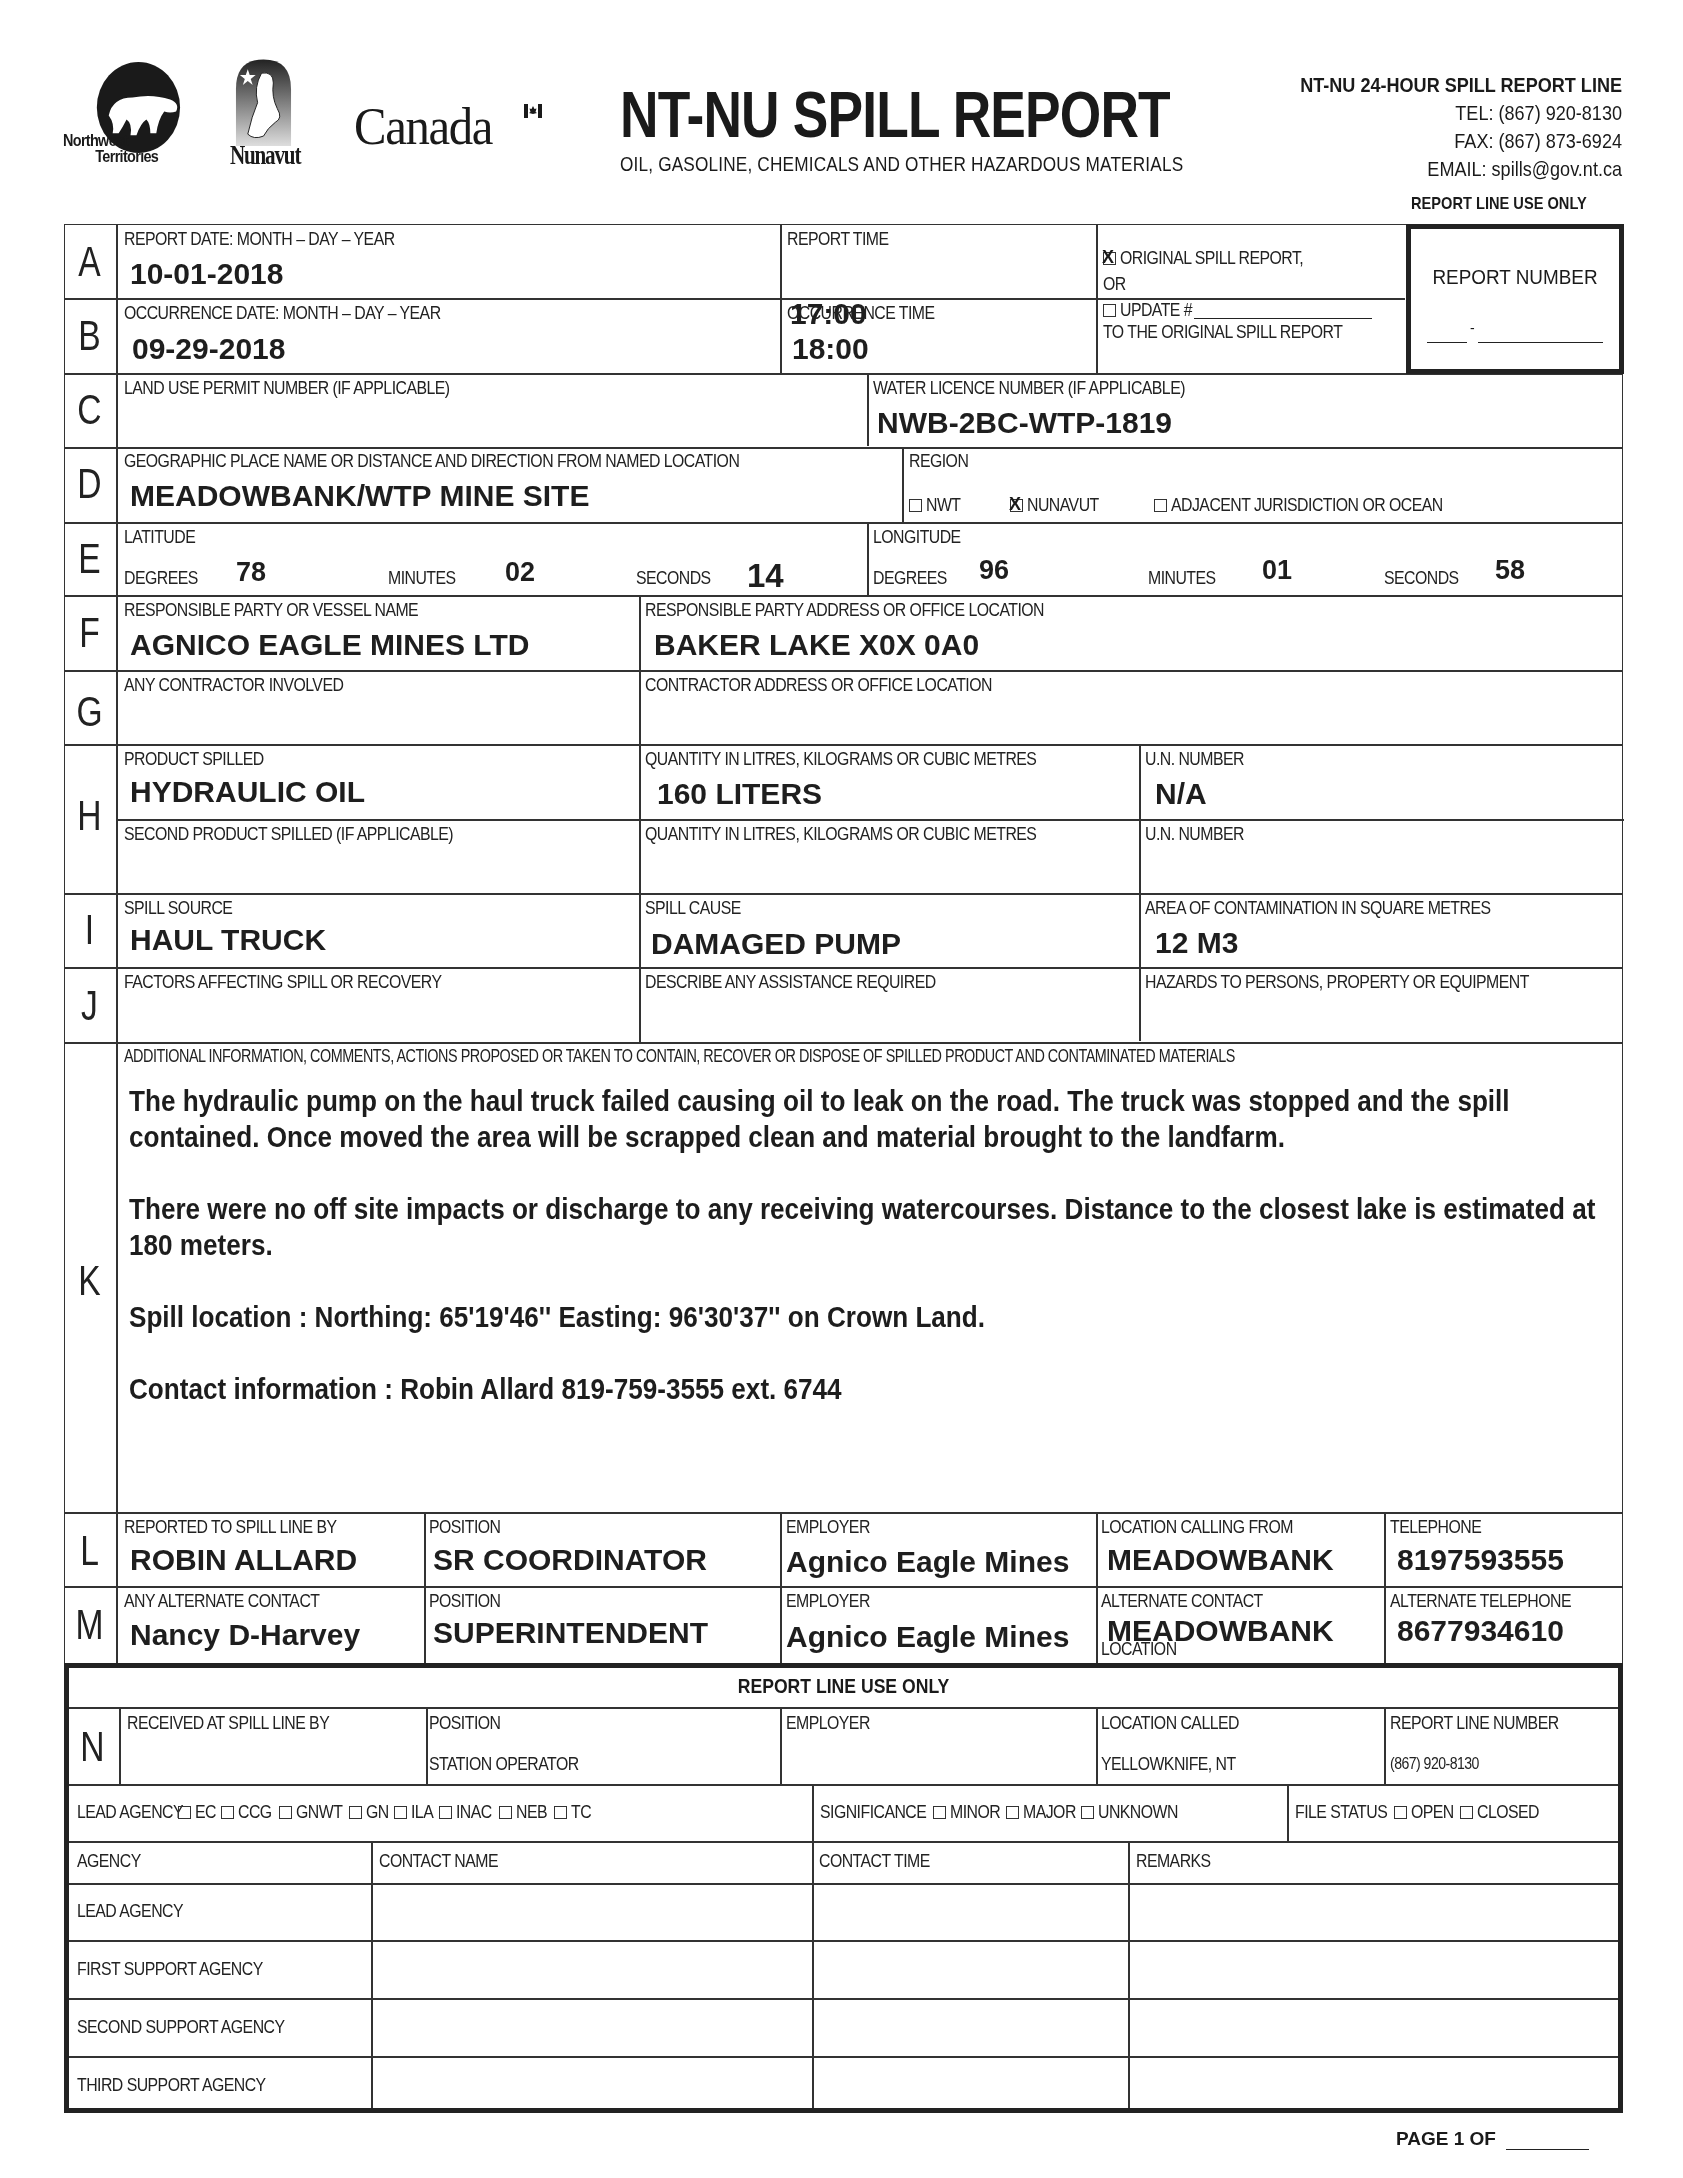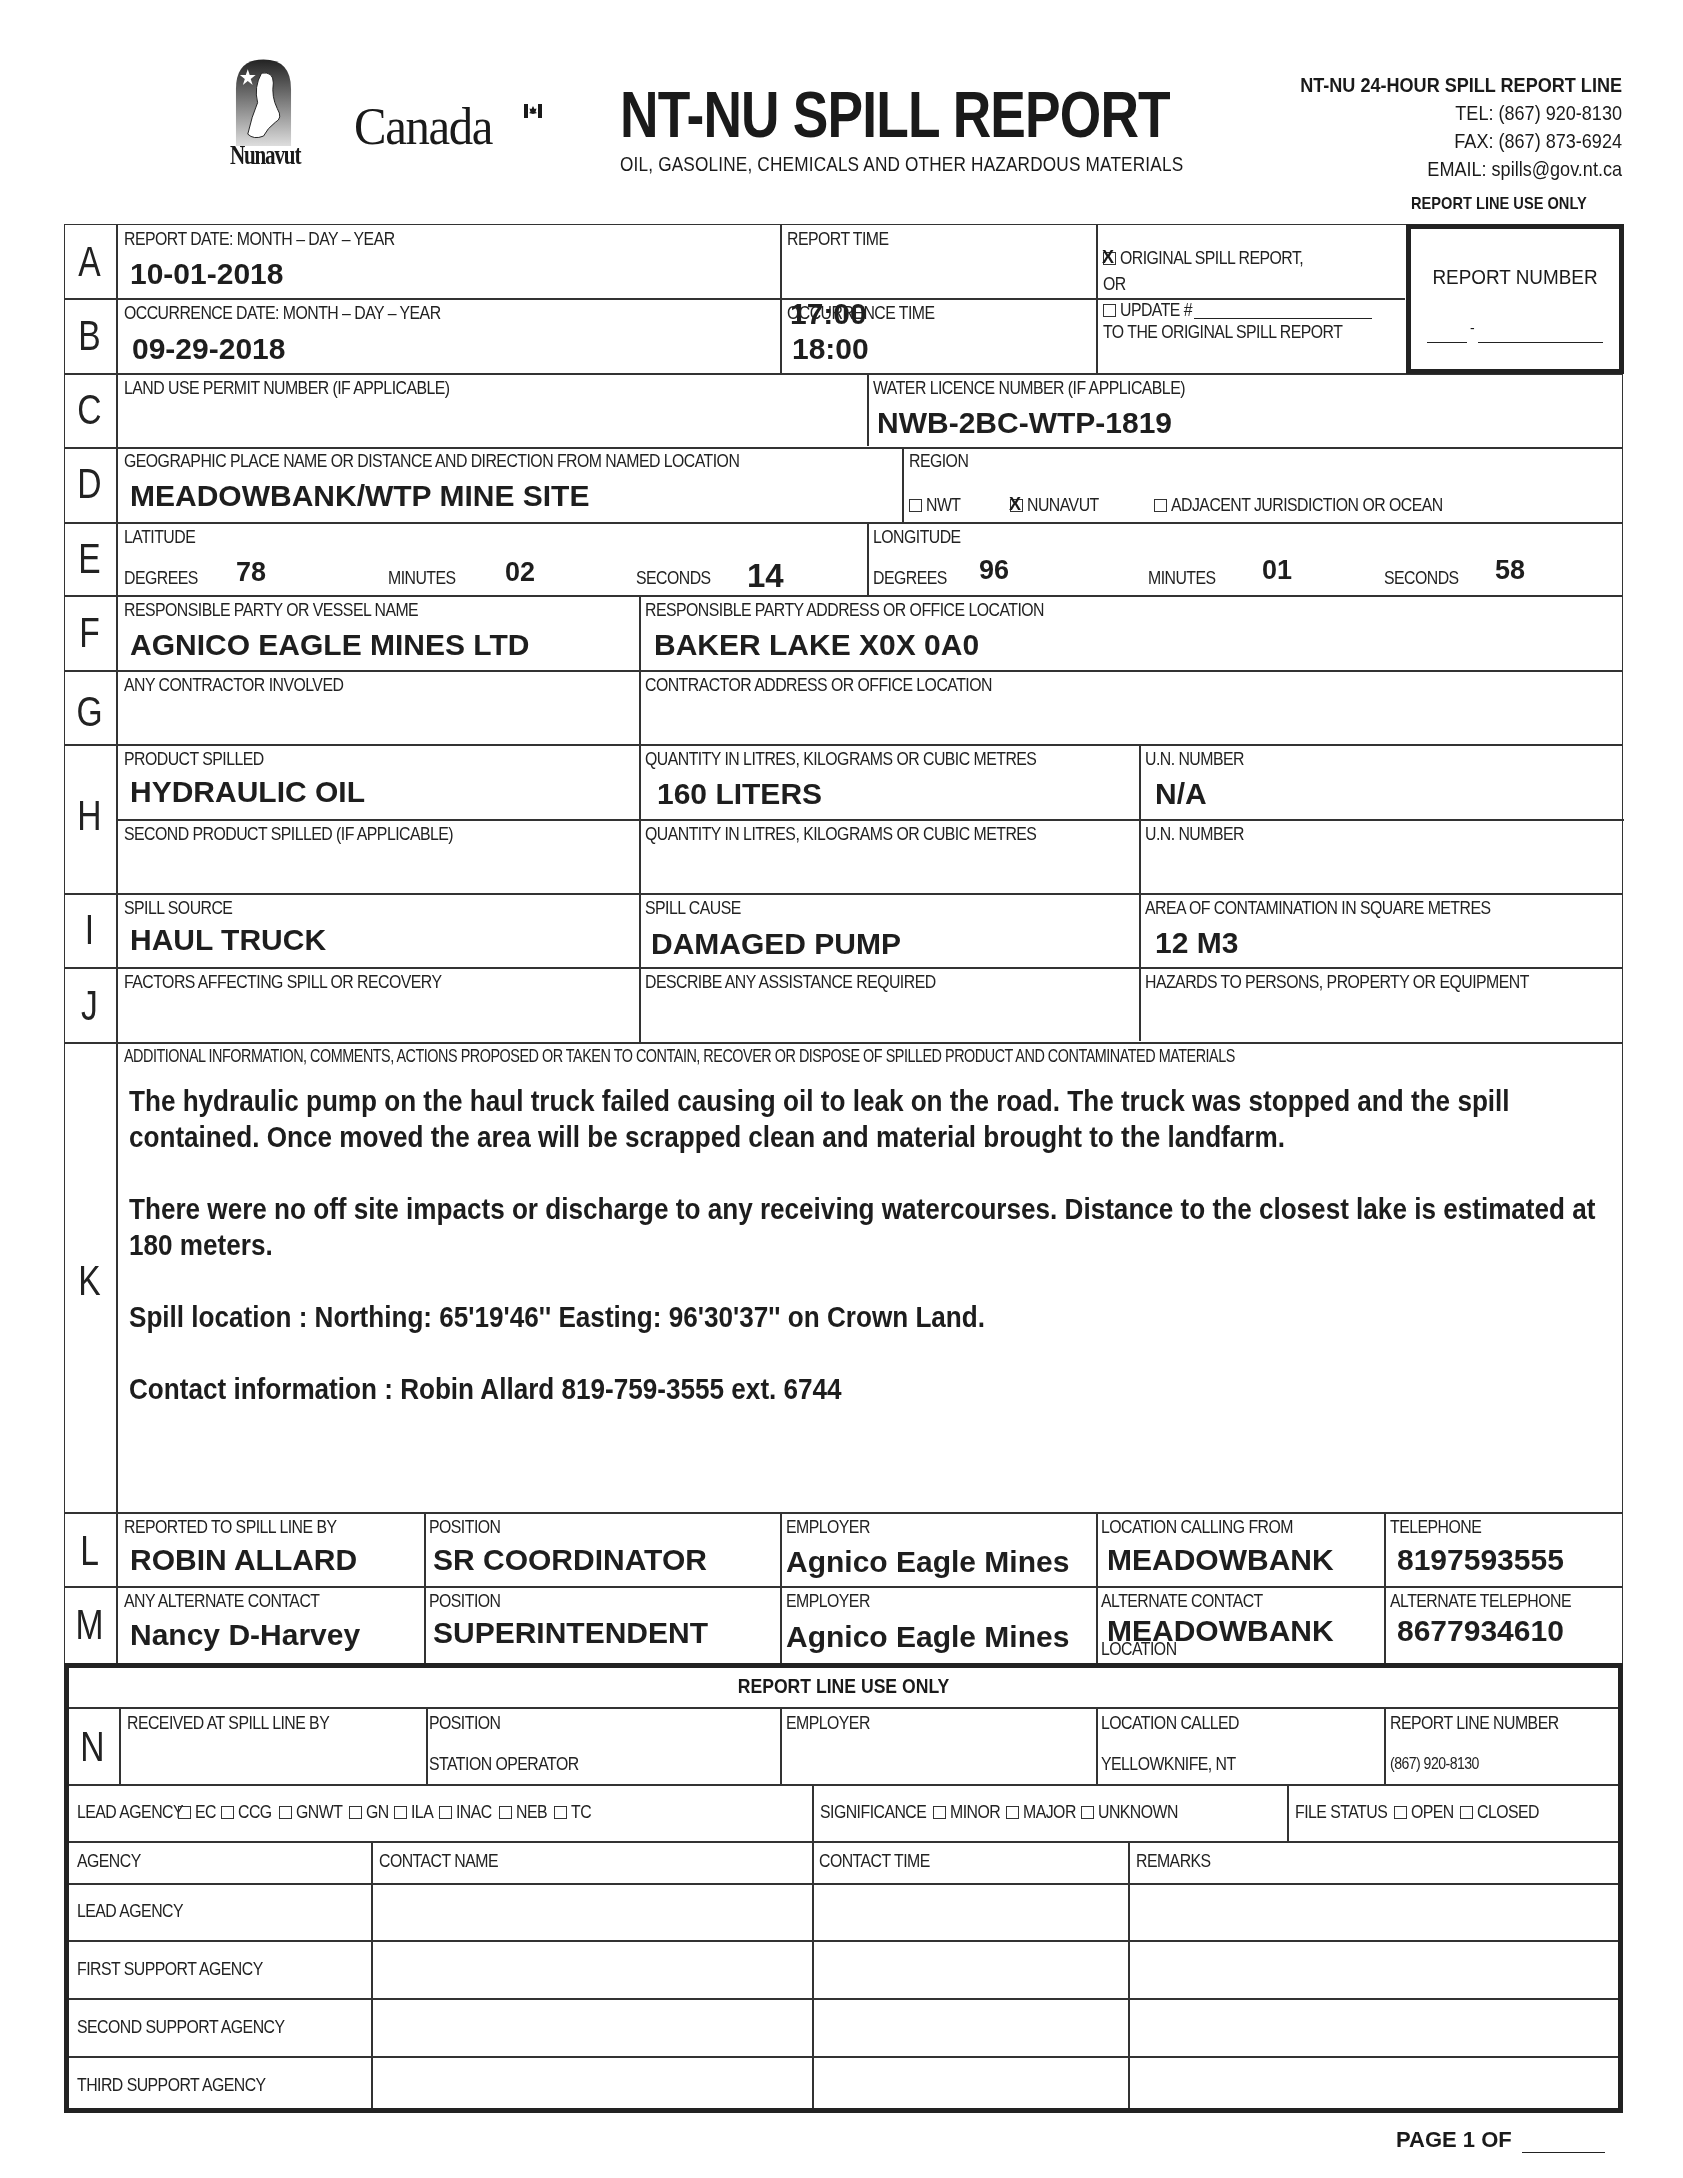--- a/index.html
+++ b/index.html
@@ -23,20 +23,30 @@
   .narrative { position:absolute; font-family:"Liberation Sans", sans-serif; font-weight:bold; font-size:29px;
          line-height:36px; color:#1d1d1d; transform:scaleX(0.9); transform-origin:left top; width:1683px; }
   .thick { border:5px solid #222 !important; }
   .underline { display:inline-block; border-bottom:1.5px solid #222; vertical-align:bottom; }
 </style>
 </head>
 <body>
 
 <div class="abs" style="left:0;top:0;width:1683px;height:218px;">
 
+  <div class="abs" style="left:61px;top:54px;width:144px;height:119px;">
+    <svg width="144" height="109" viewBox="0 0 145 110" style="position:absolute;left:0;top:0;">
+      <ellipse cx="78" cy="54" rx="42" ry="46" fill="#1a1a1a"></ellipse>
+      <path d="M48 62 Q52 44 72 44 Q92 40 110 46 Q120 50 116 58 Q110 60 104 58 Q98 66 96 80 L90 80 Q90 70 86 66 Q80 70 76 82 L70 82 Q72 70 66 66 Q62 74 58 80 L52 80 Q54 70 48 62 Z" fill="#fff"></path>
+    </svg>
+    <div class="abs" style="left:2px;top:79px;font-weight:bold;font-size:17px;line-height:16px;letter-spacing:-0.8px;transform:scaleX(0.85);transform-origin:left top;">
+      <div>Northwest</div>
+      <div style="padding-left:38px;">Territories</div>
+    </div>
+  </div>
 
   <div class="abs" style="left:230px;top:57px;width:99px;height:119px;">
     <svg width="59" height="109" viewBox="0 0 60 110" style="position:absolute;left:4px;top:0;">
       <defs>
         <linearGradient id="nuG" x1="0" y1="0" x2="0" y2="1">
           <stop offset="0" stop-color="#222"></stop>
             <stop offset="1" stop-color="#ddd"></stop>
         </linearGradient>
       </defs>
       <path d="M2 90 L2 32 Q2 2 30 2 Q58 2 58 32 L58 90 Z" fill="url(#nuG)"></path>
@@ -327,16 +337,16 @@
   <div class="abs" style="left:745px;top:159px;width:312px;height:54px;"></div>
   <div class="abs" style="left:1062px;top:159px;width:485px;height:54px;"></div>
 
   <div class="lbl" style="left:8px;top:234px;">THIRD SUPPORT AGENCY</div>
   <div class="abs" style="left:305px;top:217px;width:436px;height:48px;"></div>
   <div class="abs" style="left:745px;top:217px;width:312px;height:48px;"></div>
   <div class="abs" style="left:1062px;top:217px;width:485px;height:48px;"></div>
 </div>
 
 <div class="abs" style="left:1396px;top:2127px;white-space:nowrap;">
-  <span style="font-weight:bold;font-size:22px;">PAGE 1 OF</span>
+  <span style="font-weight:bold;font-size:19px;">PAGE 1 OF</span>
   <span class="underline" style="width:83px;height:22px;margin-left:6px;"></span>
 </div>
 
 
 </body></html>

